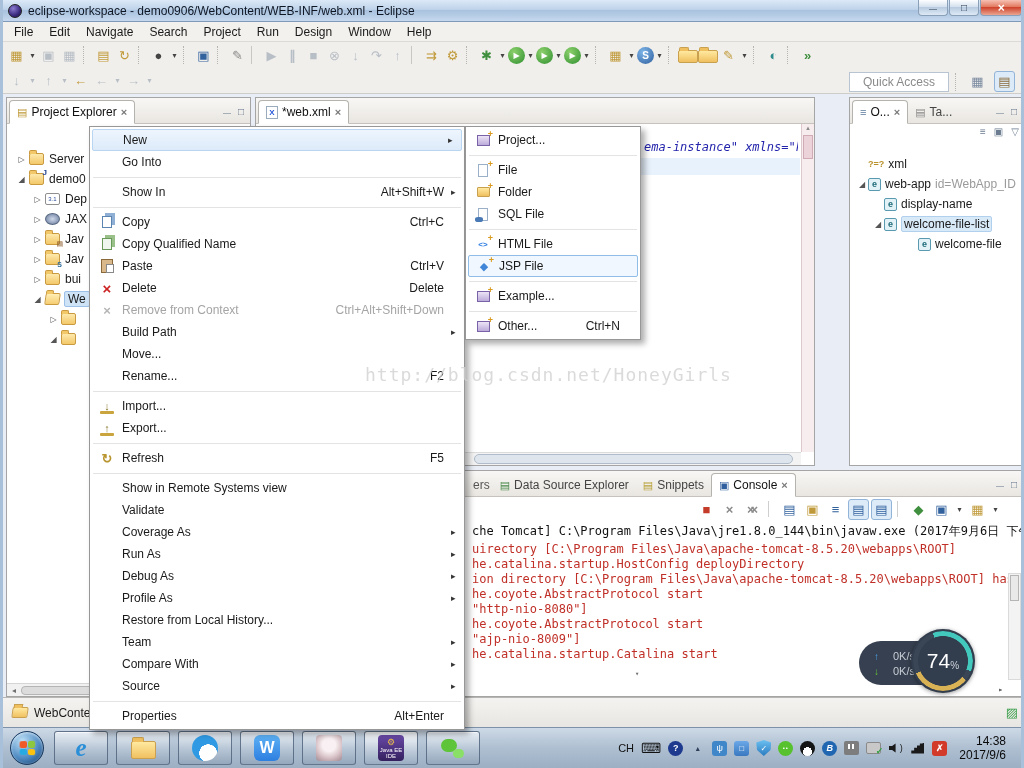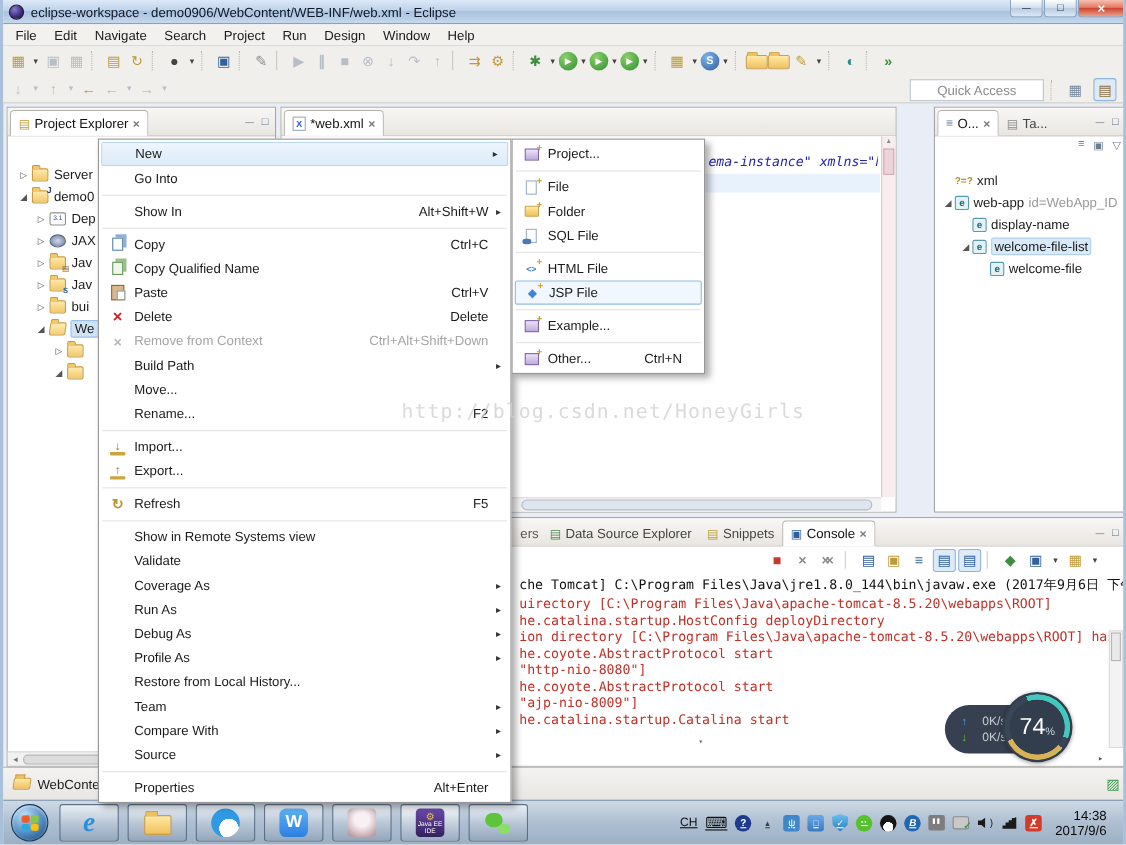--- a/index.html
+++ b/index.html
@@ -37,21 +37,21 @@
   .c-tan i{color:#c09a3a;} .c-dis i{color:#b7bec6;} .c-blue i{color:#32629e;} .c-dk i{color:#444;}
   .c-grn i{color:#3f8f3f;} .c-red i{color:#c43b2a;} .c-gray i{color:#8a8a8a;} .c-teal i{color:#2e8b8b;}
   .circle-green { background:radial-gradient(circle at 35% 30%,#8cd06c,#2f8f2f); border-radius:50%; width:17px; height:17px; }
   .circle-green i { color:#fff; font-size:8px; }
   .circle-blue { background:radial-gradient(circle at 35% 30%,#7cb4e8,#2f5f9e); border-radius:50%; width:17px; height:17px; }
   .circle-blue i { color:#fff; font-size:10px; font-weight:bold; }
   .fold { width:20px; height:13px; background:linear-gradient(#ffe9a0,#f0c060); border:1px solid #c9a04e; border-radius:2px; margin-top:3px; position:relative; }
   .fold::before { content:''; position:absolute; top:-4px; left:0; width:8px; height:3px; background:#f0c060; border:1px solid #c9a04e; border-bottom:none; border-radius:2px 2px 0 0; }
   .pressed { border:1px solid #92b4d8; background:#ddeaf8; border-radius:3px; }
   .qa-wrap { position:absolute; top:71px; right:6px; display:flex; align-items:center; gap:6px; }
-  .qa-box { border:1px solid #b9c4d2; background:#fff; color:#8a8a8a; padding:2px 24px; }
+  .qa-box { border:1px solid #b9c4d2; background:#fff; color:#8a8a8a; padding:2px 13px; }
   .qa-dots { width:6px; height:18px; border-left:1px dotted #b7b5b1; }
   .persp1::before{content:'▦'; color:#7a8aa0; font-size:13px;}
   .persp2::before{content:'▤'; color:#8a6d3b; font-size:13px;}
 
   
   .panel { position:absolute; background:#fff; border:1px solid #a5a5a5; }
   .panel-hd { position:absolute; top:0; left:0; right:0; height:26px;
     background:linear-gradient(#f8f7f5,#e9e6e1); border-bottom:1px solid #c6c3be; display:flex; align-items:flex-end; padding-left:2px; }
   .ptab { display:flex; align-items:center; gap:4px; padding:4px 7px; color:#444; white-space:nowrap; }
   .ptab.sel { background:#fff; border:1px solid #b5b3ae; border-bottom-color:#fff; border-radius:4px 4px 0 0; margin-bottom:-1px; color:#111; }
@@ -100,21 +100,21 @@
   .ov-up { position:absolute; top:0; left:0; right:0; text-align:center; font-size:7px; color:#8a8a8a; }
   .ov-thumb { position:absolute; top:11px; left:1px; right:1px; height:24px; background:#ecd3da; border:1px solid #d0aab4; }
   .ed-hscroll { position:absolute; bottom:0; left:0; right:13px; height:13px; background:#f3f3f3; border-top:1px solid #dcdcdc; }
   .ed-hthumb { position:absolute; left:218px; right:8px; top:1px; bottom:1px; background:#dfe5ec; border:1px solid #b0bcca; border-radius:6px; }
 
   
   .ol-panel { left:846px; top:97px; width:175px; height:369px; }
   .ol-tools { position:absolute; top:28px; right:4px; display:flex; gap:8px; color:#6b7c90; font-size:10px; }
   .ol-tree { position:absolute; top:48px; left:0; right:0; bottom:0; overflow:hidden; padding-top:8px; }
   .orow { height:20px; display:flex; align-items:center; white-space:nowrap; }
-  .orow.olvl0{padding-left:6px;} .orow.olvl1{padding-left:22px;} .orow.olvl2{padding-left:38px;}
+  .orow.olvl0{padding-left:6px;} .orow.olvl1{padding-left:22px;} .orow.olvl2{padding-left:56px;}
   .oexp { width:12px; font-size:8px; color:#555; text-align:center; }
   .oico { width:13px; height:13px; display:flex; align-items:center; justify-content:center; margin-right:4px; flex:none; }
   .oi-e .oico { background:#e2f2f6; border:1px solid #5a9ab0; border-radius:2px; color:#1f6b7a; font-size:9px; font-weight:bold; }
   .oi-e .oico::before { content:'e'; }
   .oi-xml .oico { width:auto; } .oi-xml .oico::before { content:'?=?'; color:#b8912a; font-size:9px; font-weight:bold; }
   .osuffix { color:#9a9a9a; margin-left:4px; }
   .orow.sel .olabel { background:#d8e9f8; border:1px solid #b0d0ee; border-radius:2px; padding:0 2px; }
 
   
   .con-panel { left:252px; top:470px; width:769px; height:227px; }
@@ -199,21 +199,21 @@
   .app-wps .app-ico i { color:#fff; font-weight:bold; font-size:16px; }
   .app-avatar .app-ico { border-radius:4px; background:radial-gradient(circle at 50% 38%, #f8f0f2 0 32%, #d8c3c8 62%, #a08890); }
   .app-eclipse .app-ico { background:linear-gradient(#6a4aa8,#34205e); border-radius:4px; flex-direction:column; }
   .app-eclipse .app-ico::before { content:'⚙'; color:#ecc04a; font-size:9px; line-height:9px; }
   .app-eclipse .app-ico i { color:#fff; font-size:6px; line-height:6px; width:24px; text-align:center; white-space:normal; }
   .app-wechat .app-ico { position:relative; }
   .app-wechat .app-ico::before { content:''; position:absolute; left:1px; top:4px; width:16px; height:13px; background:#5ec43a; border-radius:7px; }
   .app-wechat .app-ico::after { content:''; position:absolute; right:2px; bottom:3px; width:11px; height:9px; background:#8adf66; border-radius:5px; }
   .tray { display:flex; align-items:center; gap:7px; margin-left:auto; }
   .tray-ico { min-width:15px; height:16px; display:inline-flex; align-items:center; justify-content:center; position:relative; }
-  .tray-ico .tg { font-style:normal; font-size:11px; color:#111;text-decoration:underline; }
+  .tray-ico .tg { font-style:normal; font-size:11px; color:#111; }
   .t-kb .tg { font-size:14px; }
   .t-help { width:15px; height:15px; border-radius:50%; background:#1d3a8f; }
   .t-help .tg { color:#fff; font-size:9px; font-weight:bold; }
   .t-hidden .tg { font-size:8px; color:#30405a; }
   .t-usbblue { width:15px; height:15px; background:#3f87c8; border-radius:3px; }
   .t-usbblue .tg { color:#fff; font-size:9px; }
   .t-cube { width:15px; height:15px; background:linear-gradient(#6aa8e8,#3a78c0); border-radius:3px; }
   .t-cube .tg { color:#fff; font-size:8px; }
   .t-shield { width:15px; height:16px; background:linear-gradient(180deg,#6cc0f0,#2a7cc0);
     clip-path:polygon(50% 0,100% 15%,95% 62%,50% 100%,5% 62%,0 15%); }

